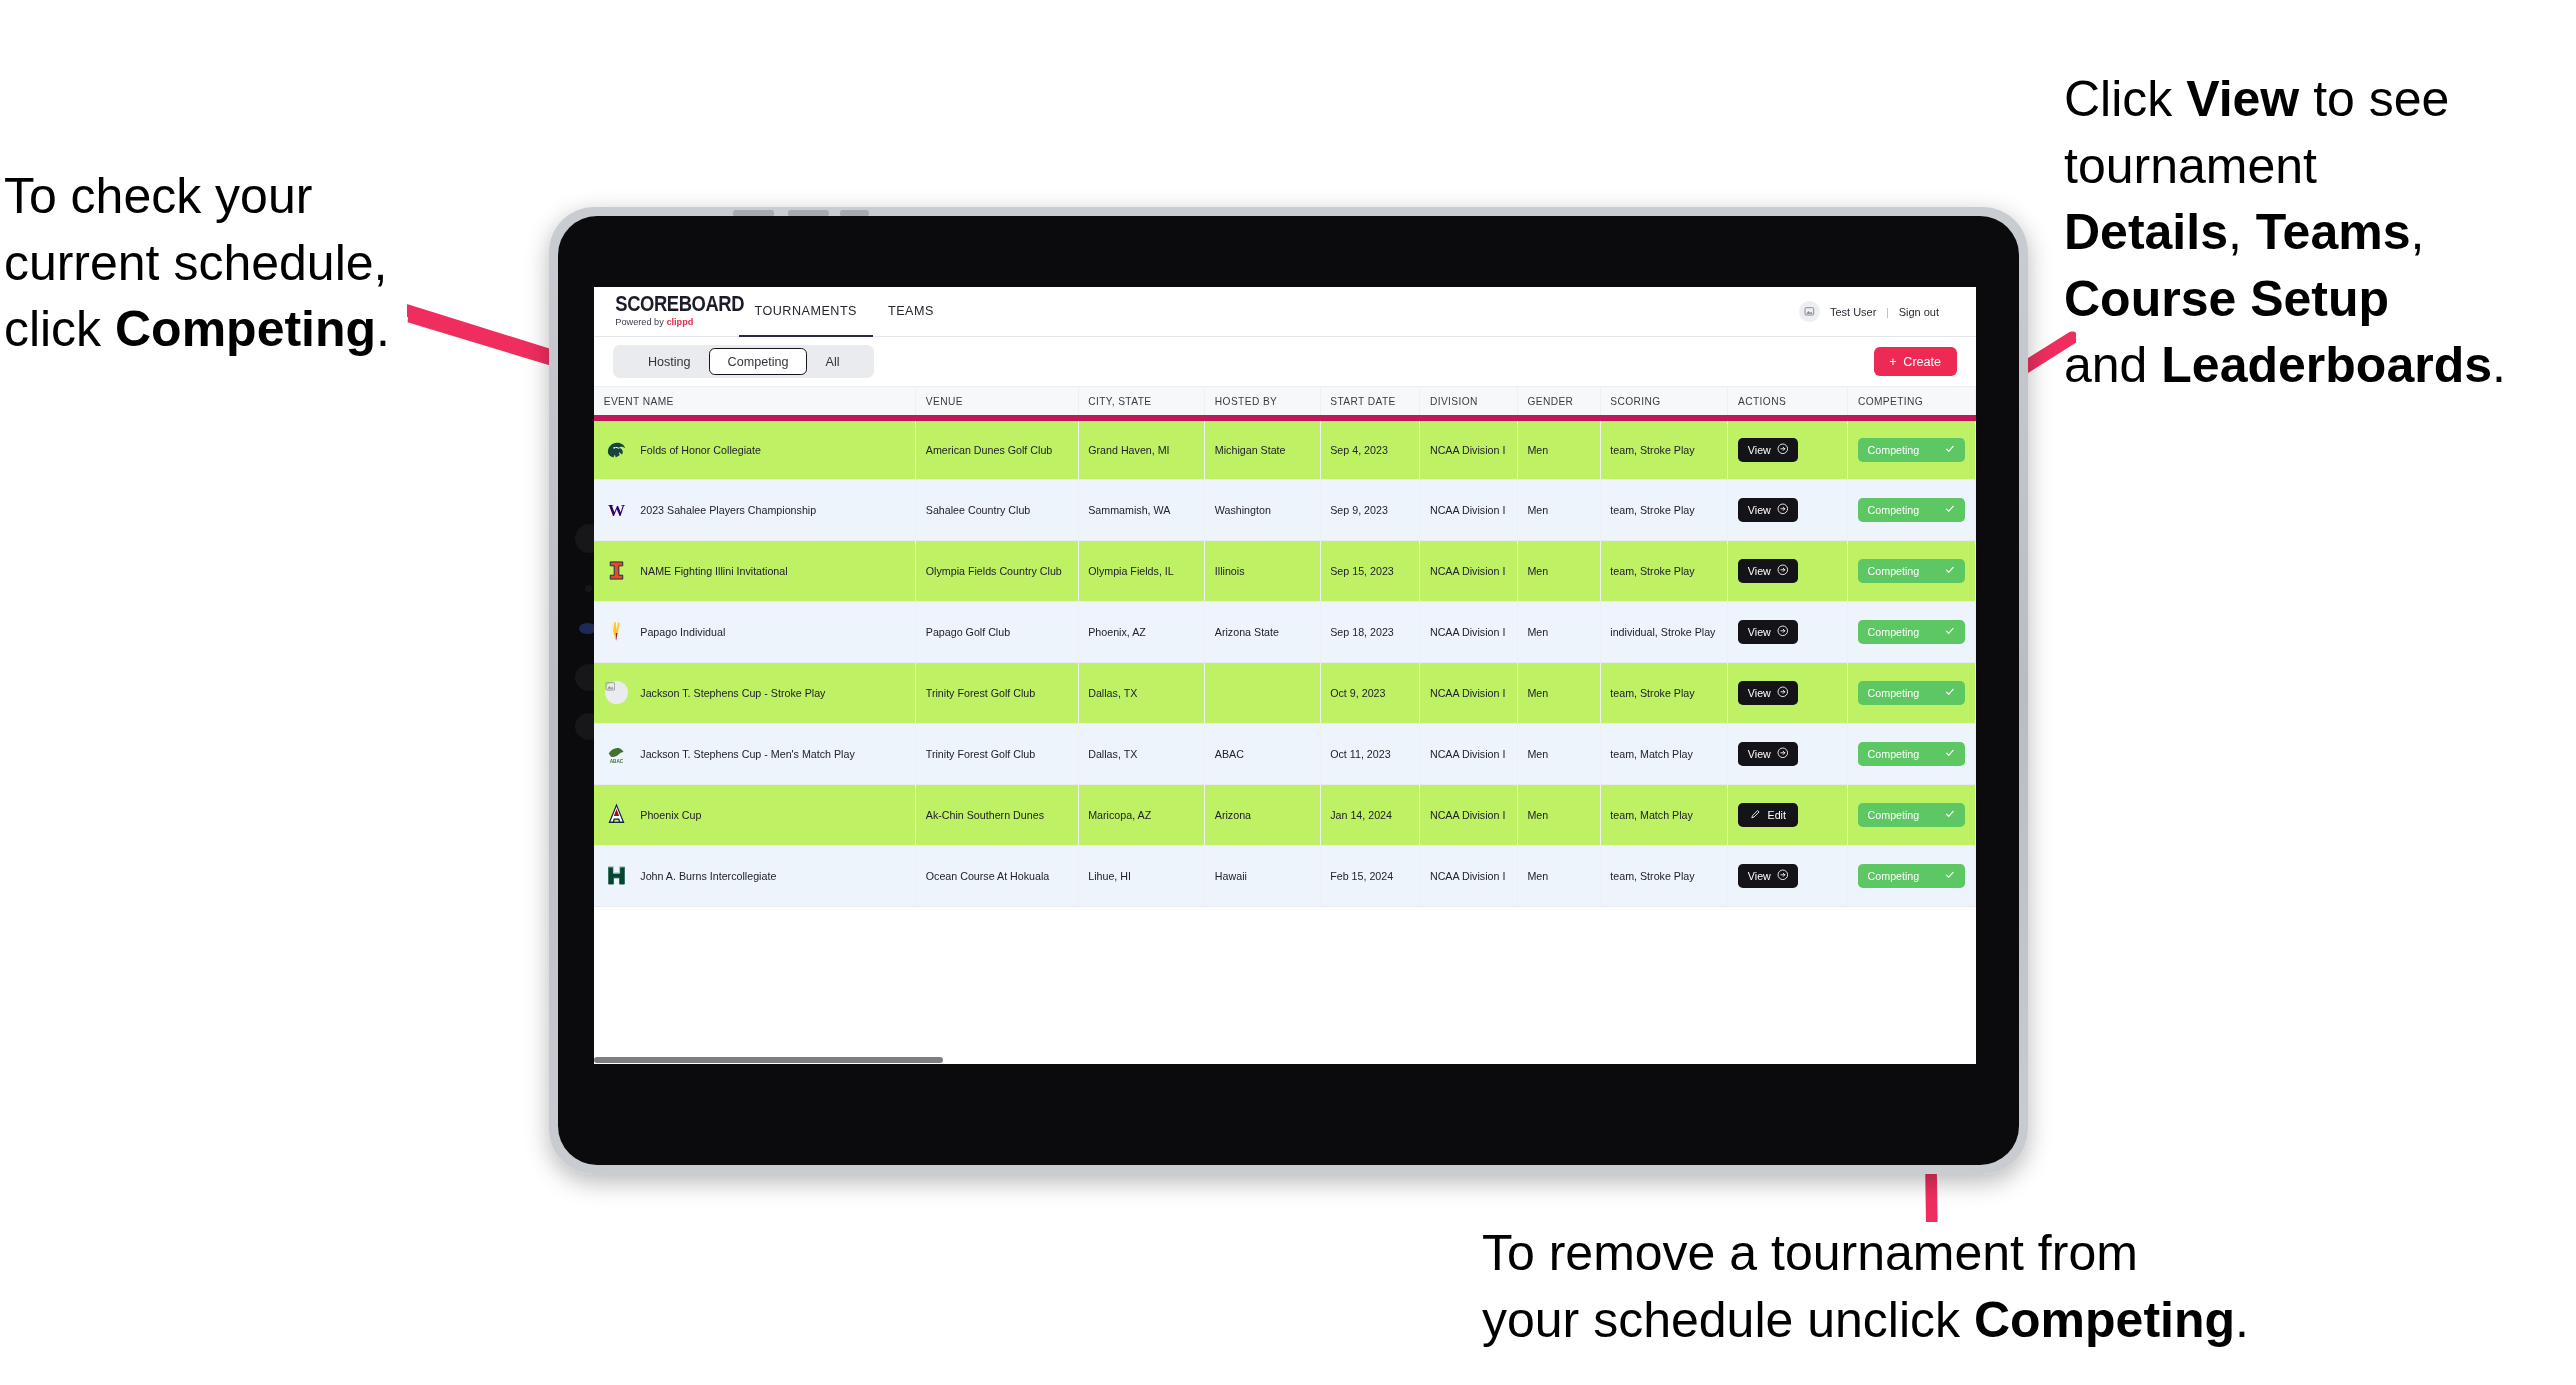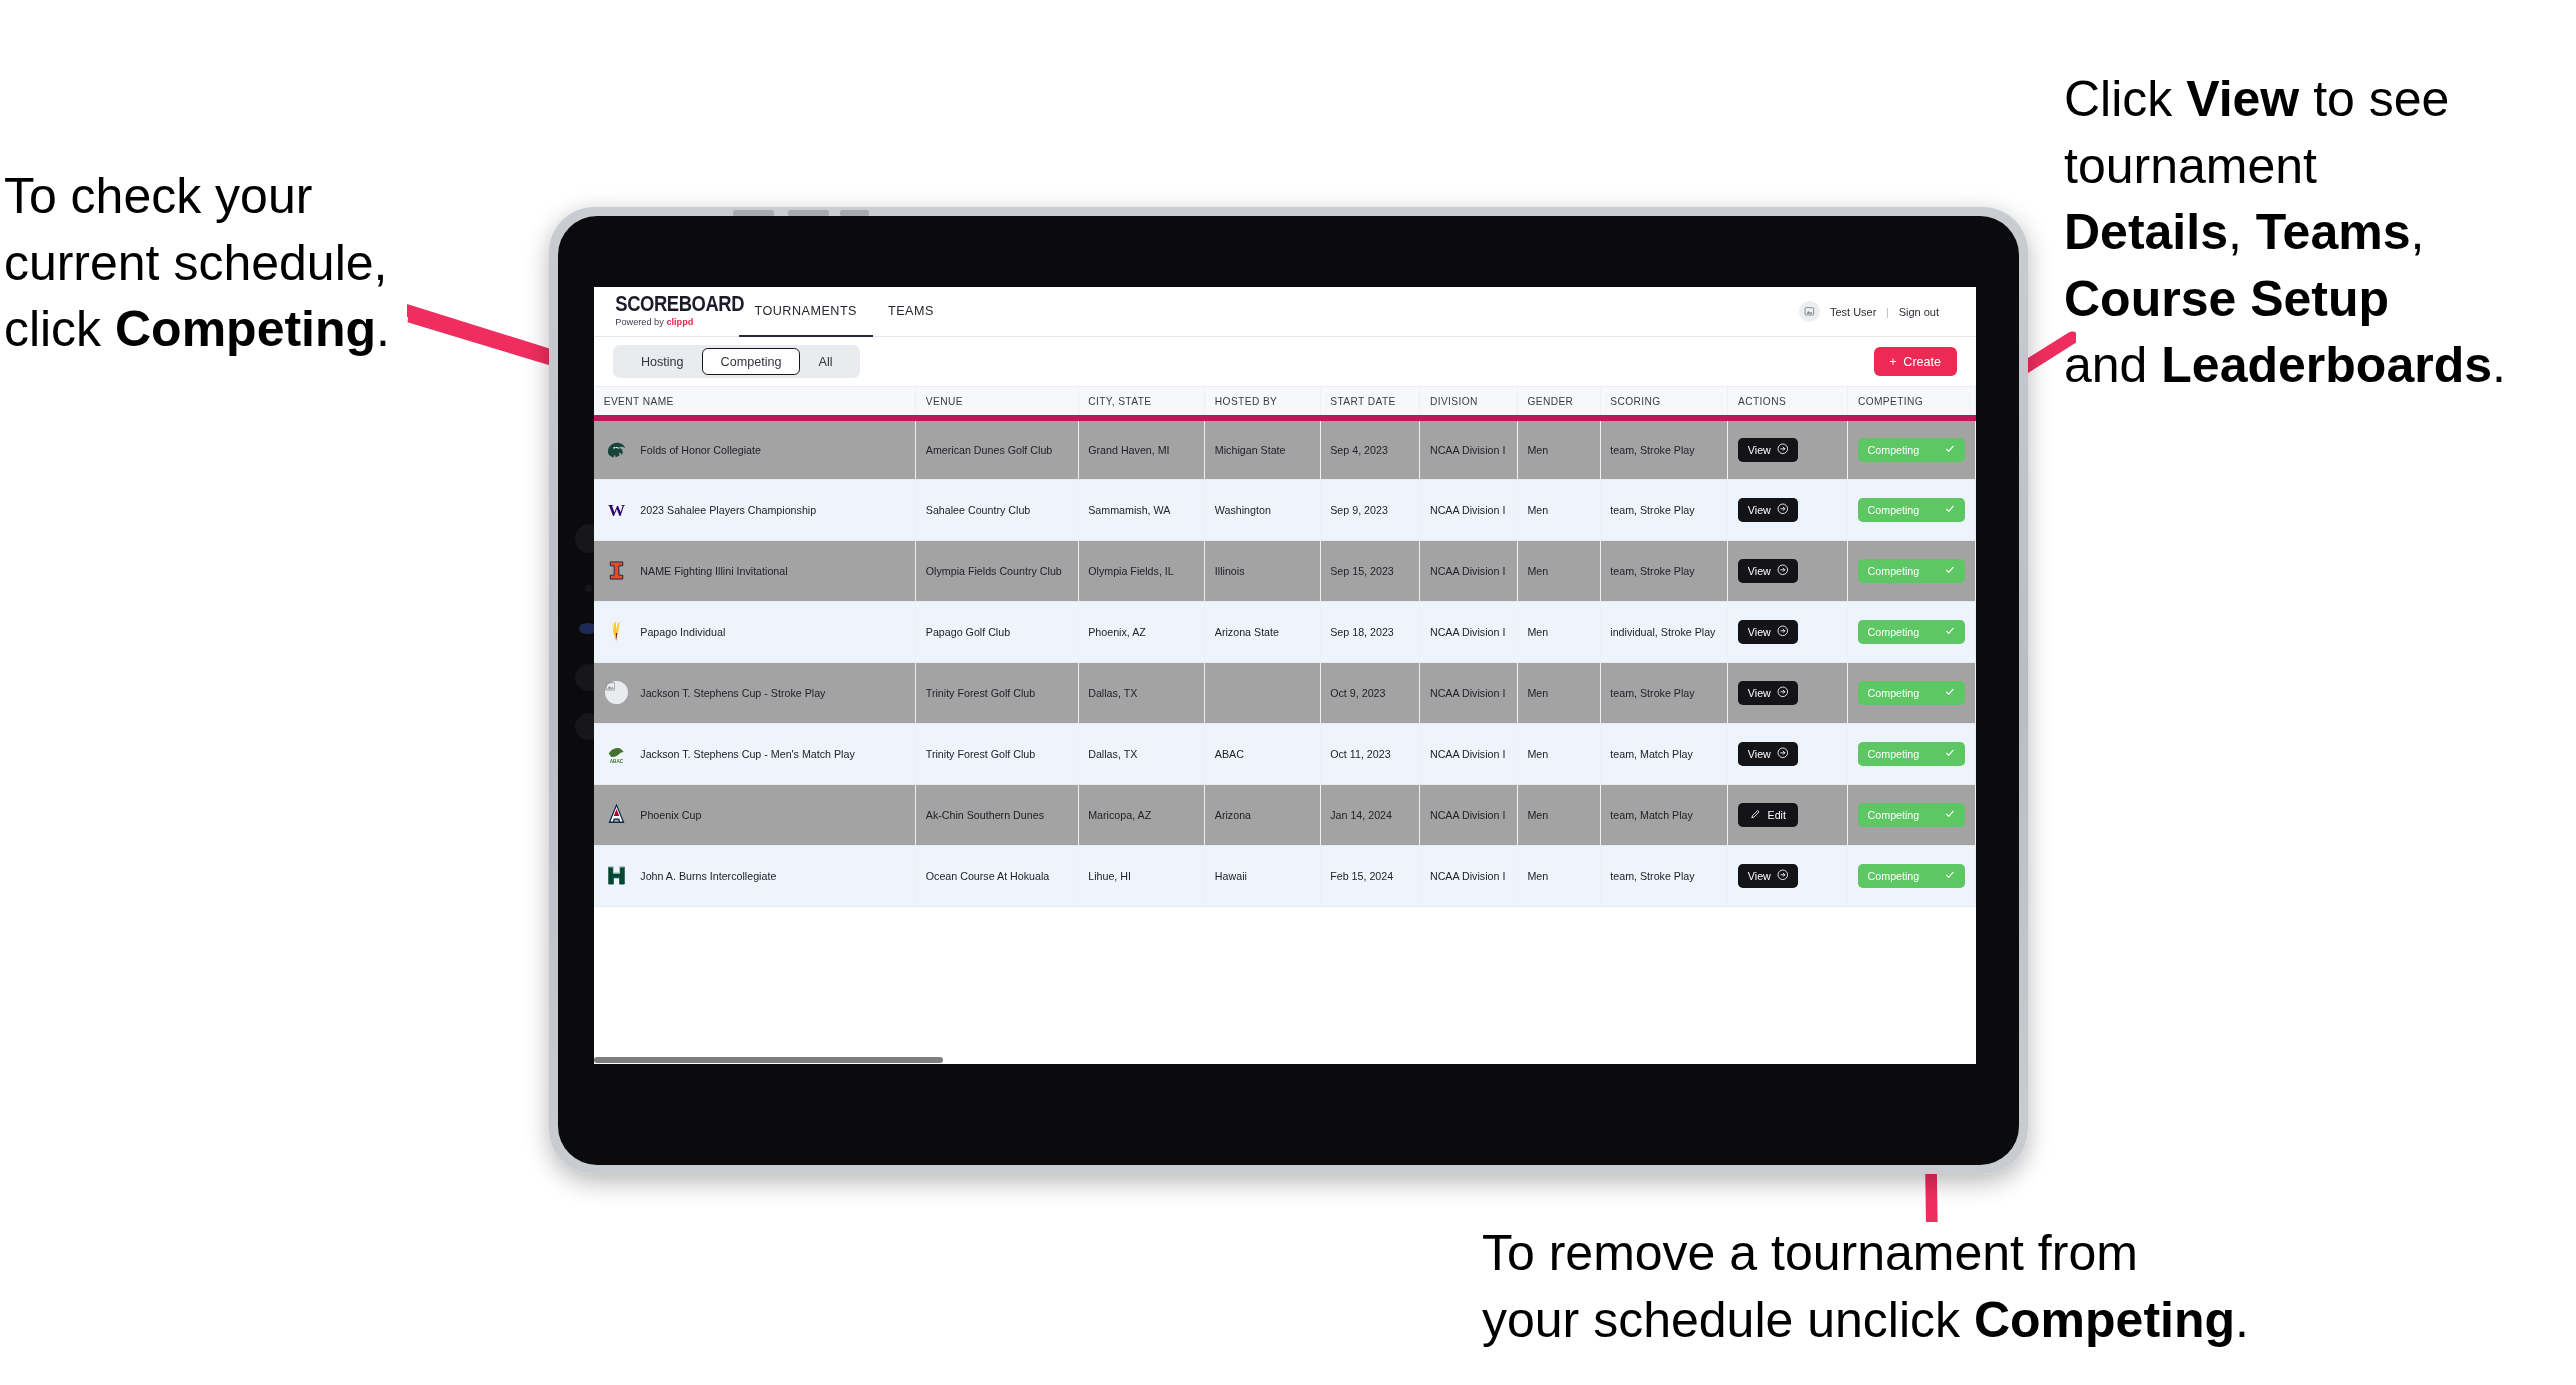--- a/index.html
+++ b/index.html
@@ -94,21 +94,21 @@
   
   .toolbar {
     position: relative; height: 50px;
     background: #ffffff;
     display: flex; align-items: center;
     padding: 0 19.4px;
     border-bottom: 1px solid #eceef1;
   }
   .segmented {
     display: flex; align-items: center;
-    background: #e9ebee; border-radius: 6.8px; padding: 9px;
+    background: #e9ebee; border-radius: 6.8px; padding: 16px;
     height: 33px;
   }
   .seg {
     font-size: 12.6px; color: #34343d;
     padding: 0 17.5px; height: 27px; display: flex; align-items: center;
     border-radius: 5.8px; cursor: pointer; background: transparent;
     border: 1.5px solid transparent;
   }
   .seg.active { background: #ffffff; border-color: #15151c; font-weight: 400; }
   .create-btn {
@@ -133,21 +133,21 @@
     white-space: nowrap;
   }
   tbody td {
     font-size: 10.7px; color: #22222b;
     padding: 8.7px 9.7px;
     border-bottom: 1px solid #e8ecf2;
     border-right: 1px solid #eef0f3;
     vertical-align: middle;
     line-height: 1.35;
   }
-  tbody tr { background: #a3a3a3; height: 61px; }
+  tbody tr { background: #bef264; height: 61px; }
   tbody tr:nth-child(even) { background: #eef4fb; }
   .c-event { width: 287px; }
   .c-venue { width: 145px; }
   .c-city  { width: 113px; }
   .c-host  { width: 103px; }
   .c-date  { width: 89px; }
   .c-div   { width: 87px; }
   .c-gender{ width: 74px; }
   .c-scoring{ width: 114px; }
   .c-actions{ width: 107px; }

